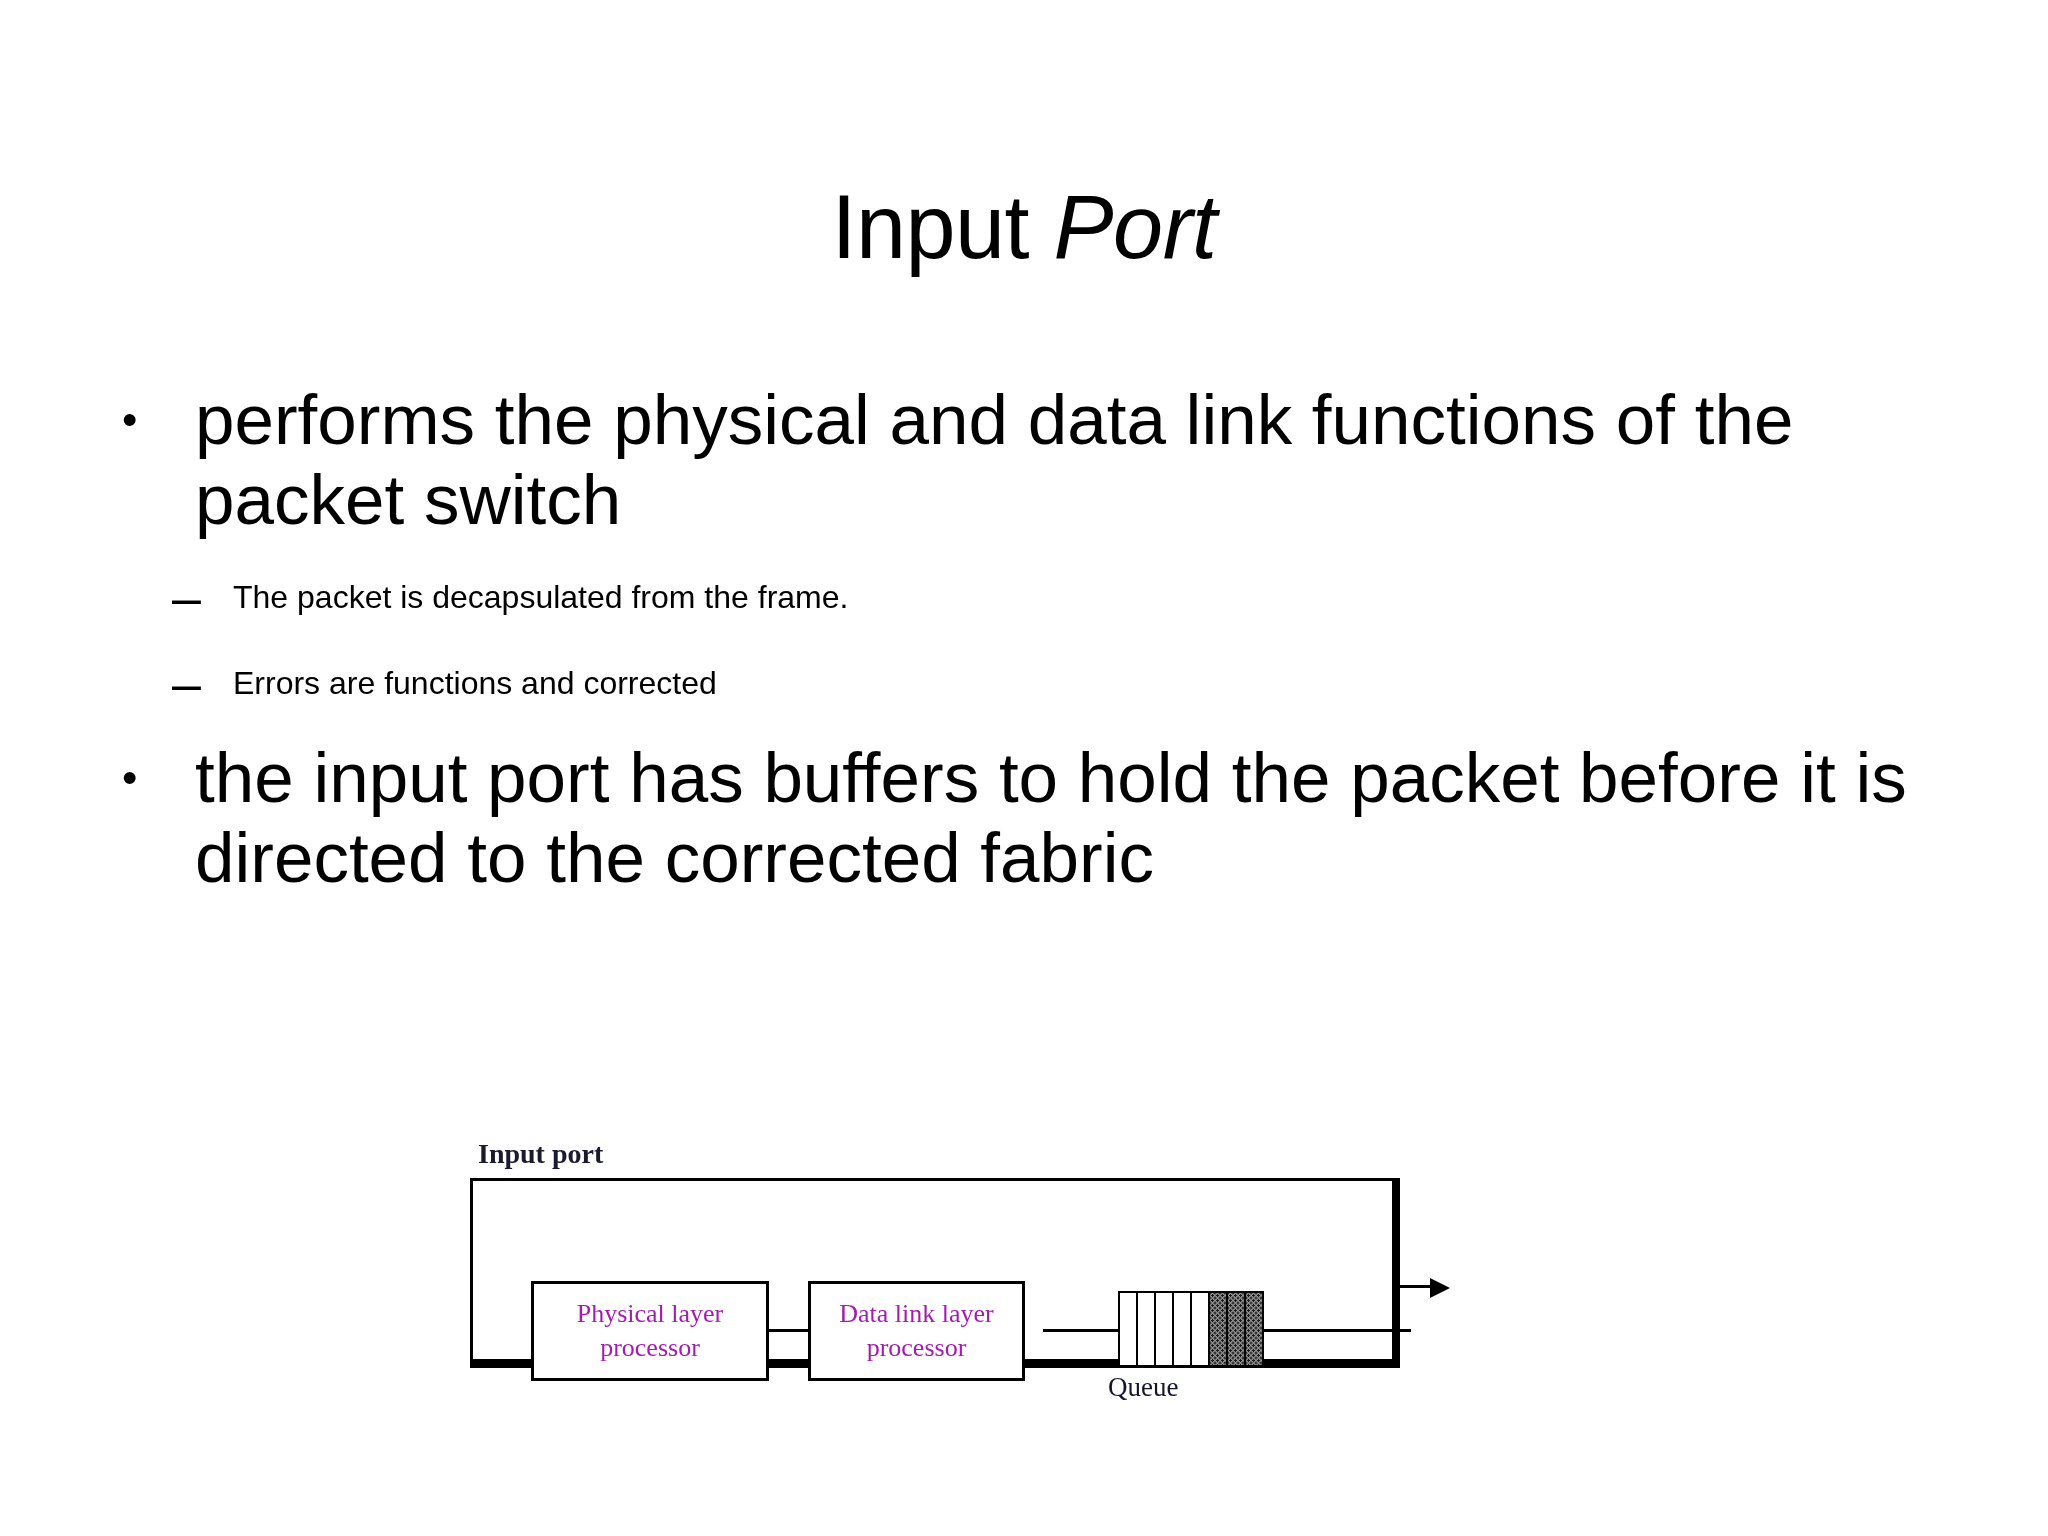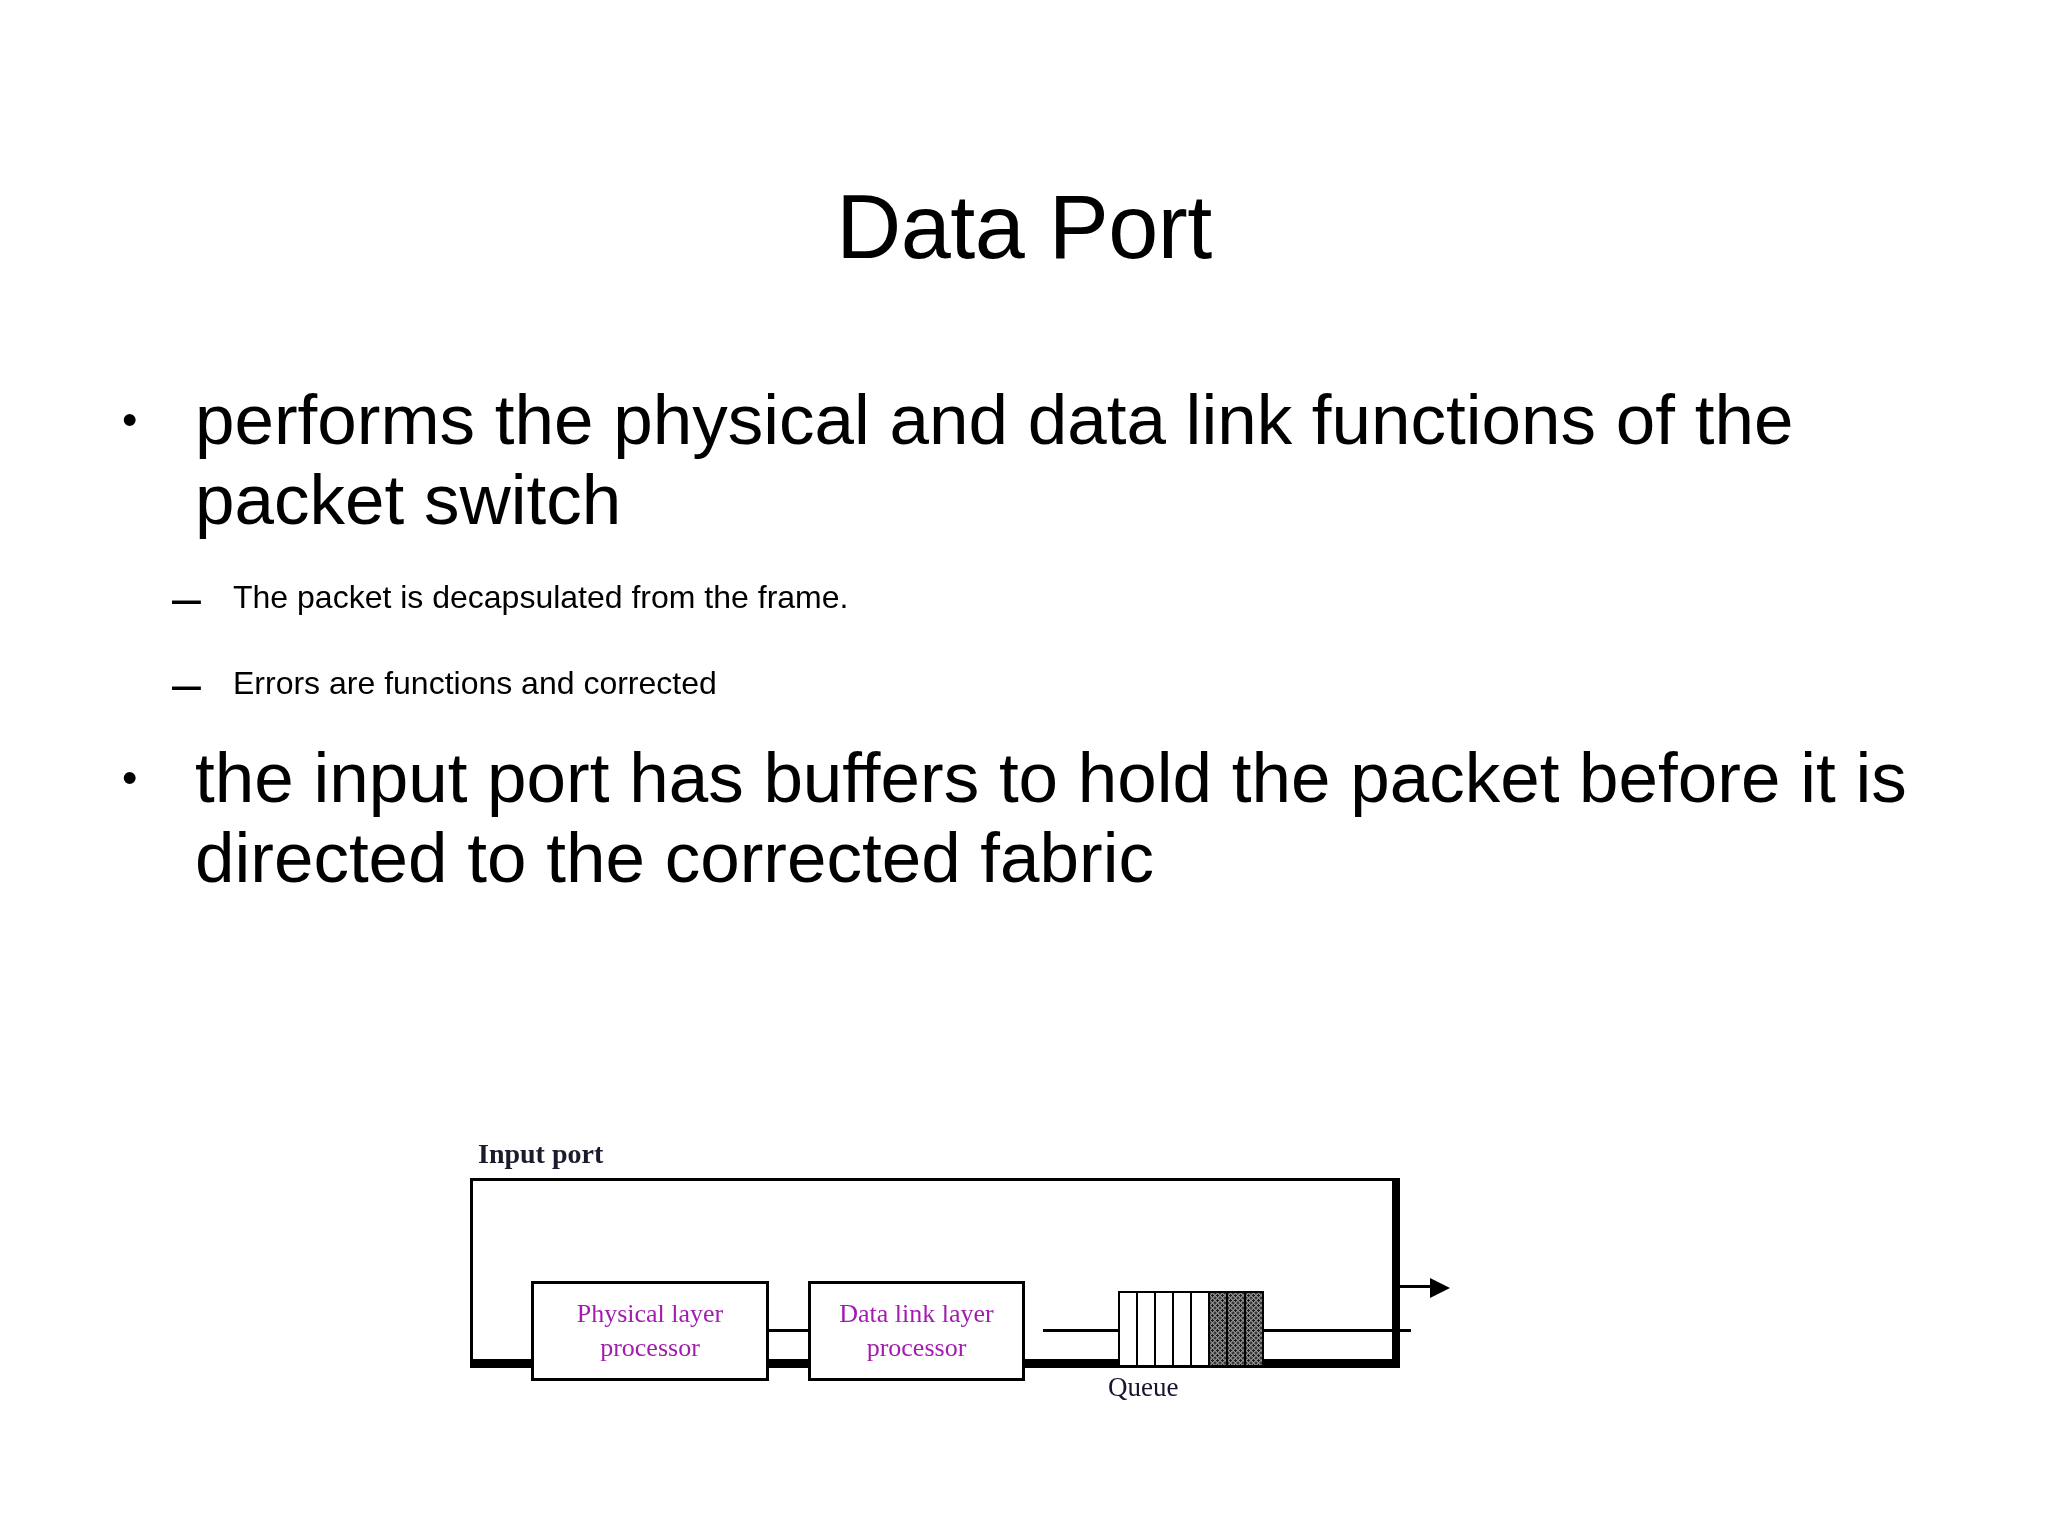--- a/index.html
+++ b/index.html
@@ -30,20 +30,21 @@
     top: 122px;
     width: 2048px;
     text-align: center;
     font-size: 90px;
     line-height: 1.0;
     font-weight: 400;
     letter-spacing: -0.5px;
     white-space: nowrap;
   }
   .slide-title .title-em {
+    font-style: italic;
   }
 
   
   .body-block {
     position: absolute;
     left: 100px;
     top: 380px;
     width: 1820px;
   }
 
@@ -240,21 +241,21 @@
     border-top: 10px solid transparent;
     border-bottom: 10px solid transparent;
     border-left: 20px solid #000;
   }
 </style>
 </head>
 <body>
 
 <div class="slide">
 
-  <h1 class="slide-title"><span>Data </span><span class="title-em">Port</span></h1>
+  <h1 class="slide-title"><span>Input </span><span class="title-em">Port</span></h1>
 
   <div class="body-block">
 
     <div class="bullet-row bullet-l1">
       <span class="bullet-marker">•</span>
       <span class="bullet-text">performs the physical and data link functions of the packet switch</span>
     </div>
 
     <div class="gap-before-l2"></div>
 

